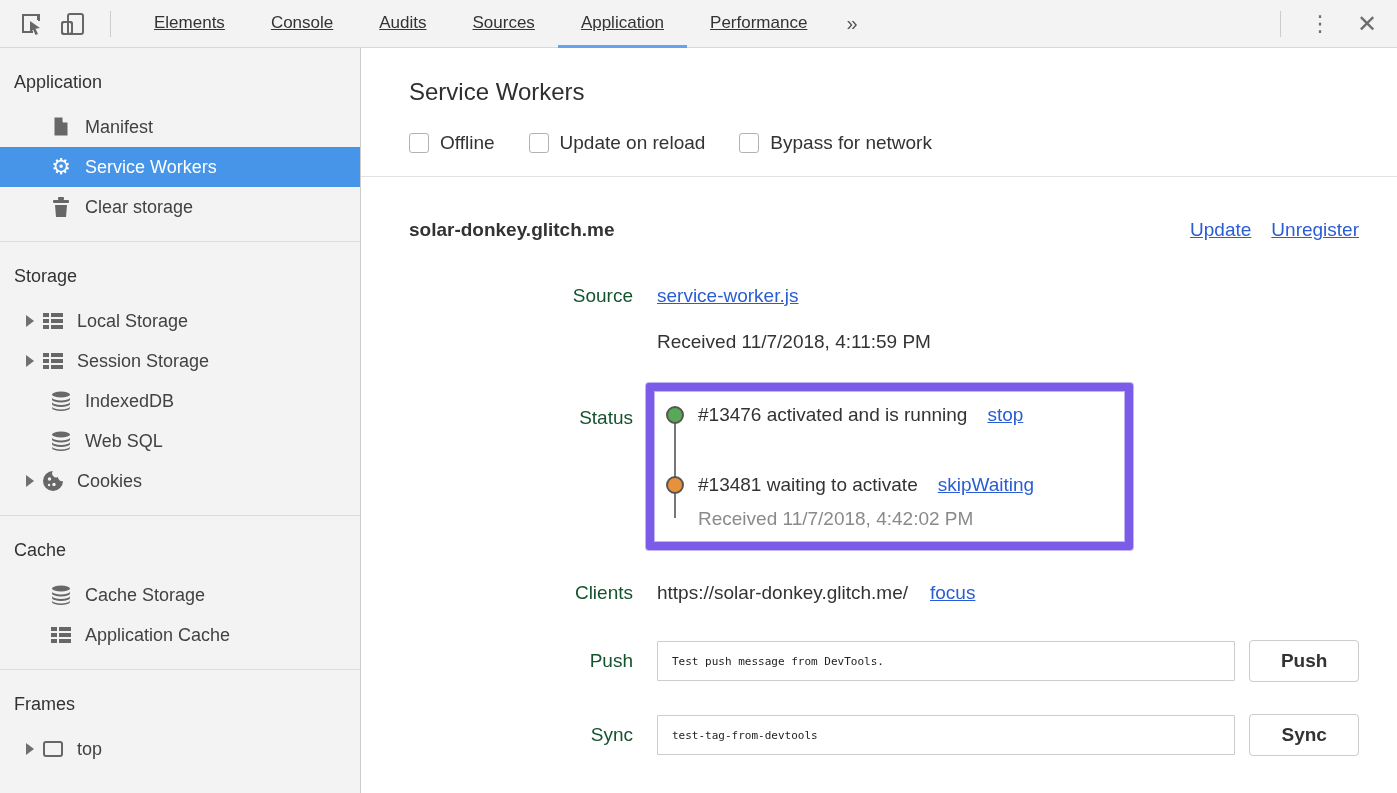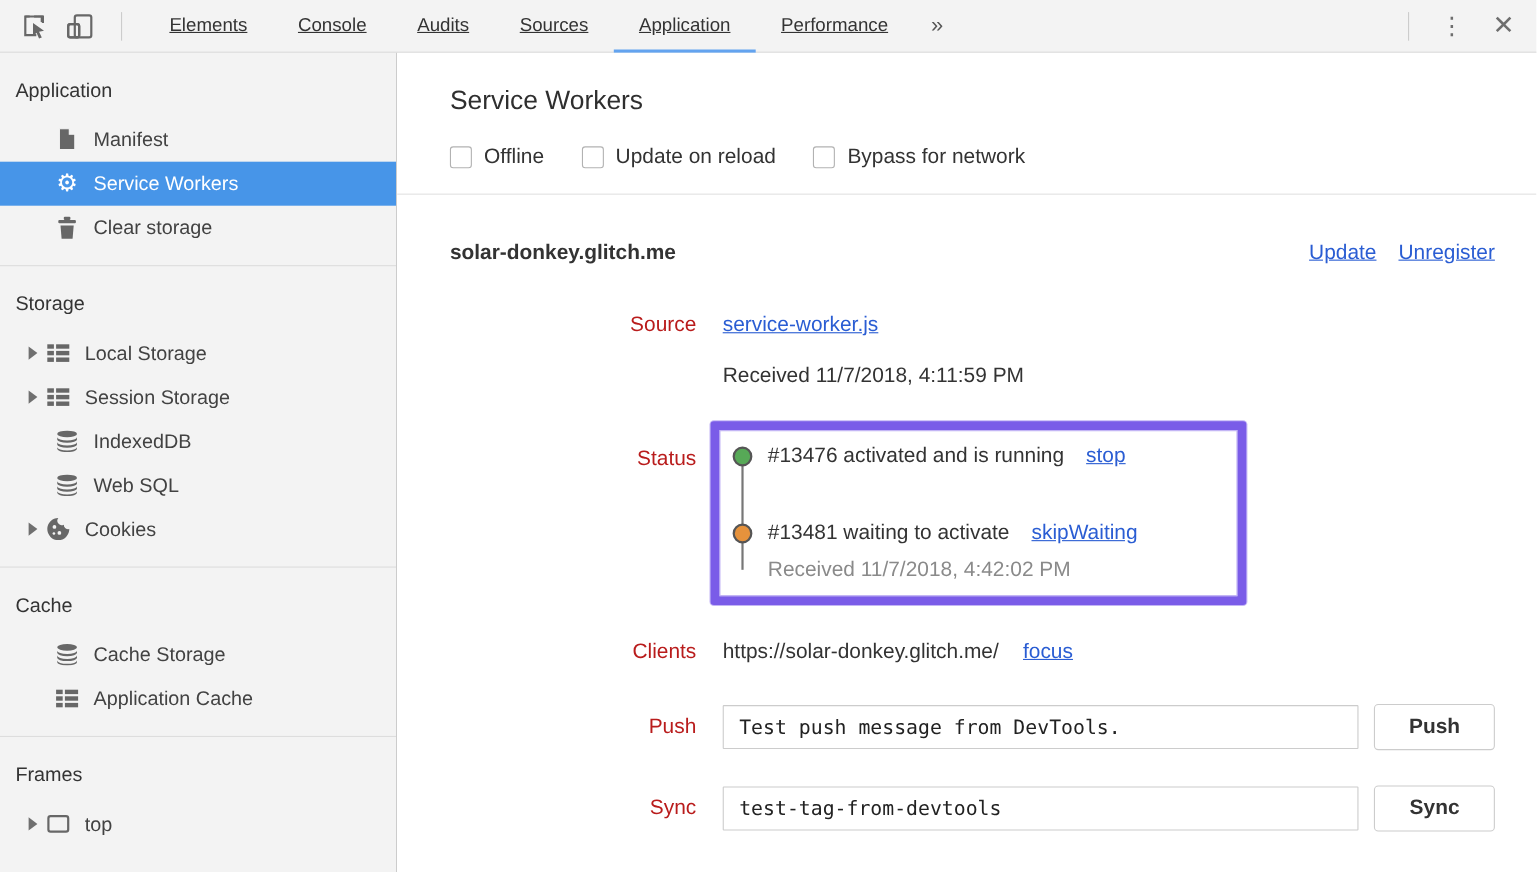--- a/index.html
+++ b/index.html
@@ -48,21 +48,21 @@
   .checkbox-row { display:flex; align-items:center; margin-top:26px; font-size:19px; color:#333; }
   .cb-group { display:flex; align-items:center; margin-right:34px; cursor:pointer; }
   .checkbox { width:20px; height:20px; border:1px solid #b2b2b2; border-radius:3px; background:#fff; margin-right:11px; flex-shrink:0; }
   .hdivider { height:1px; background:#e2e2e2; margin-top:22px; }
   .worker-header { display:flex; align-items:baseline; margin-top:42px; }
   .origin { font-size:19px; font-weight:700; color:#333; }
   .hspacer { flex:1; }
   a.dt-link { color:#2a5dd3; text-decoration:underline; cursor:pointer; font-size:19px; }
   .worker-header a.dt-link { margin-left:20px; }
   .row { display:flex; align-items:baseline; margin-top:0; font-size:19px; }
-  .row-label { width:224px; text-align:right; color:#b91c1c; flex-shrink:0; }
+  .row-label { width:224px; text-align:right; color:#14532d; flex-shrink:0; }
   .row-value { margin-left:24px; color:#333; }
   .row-source { margin-top:44px; }
   .row-received { margin-top:24px;align-items:center; }
   .row-status { margin-top:30px; align-items:flex-start; }
   .row-status .row-label { padding-top:24px; }
   .row-clients { margin-top:32px; }
   .row-push { margin-top:36px; align-items:center; }
   .row-sync { margin-top:32px; align-items:center; }
   .status-box {
     margin-left:13px; width:487px;
@@ -74,21 +74,21 @@
   .tl-line { position:absolute; left:8px; top:18px; width:2px; height:96px; background:#777; }
   .dot { position:absolute; left:0; width:18px; height:18px; border-radius:50%; border:2px solid #555; }
   .dot-active { background:#57a957; top:2px; }
   .dot-waiting { background:#e6923c; top:72px; }
   .tl-row { display:flex; align-items:baseline; }
   .tl-row-2 { margin-top:48px; }
   .tl-row a.dt-link { margin-left:20px; }
   .tl-received { color:#8a8a8a; margin-top:12px; }
   .mono-input {
     width:580px; height:40px; border:1px solid #ccc; background:#fff; border-radius:1px;
-    font-family:"DejaVu Sans Mono", monospace; font-size:18px; color:#222; padding:0 14px; outline:none;
+    font-family:"DejaVu Sans Mono", monospace; font-size:11px; color:#222; padding:0 14px; outline:none;
   }
   .action-btn {
     width:110px; height:42px; margin-left:14px; background:#fff; border:1px solid #ccc;
     border-radius:4px; font-family:"Liberation Sans", sans-serif; font-size:19px; font-weight:700; color:#333; cursor:pointer;
   }
   svg .st { fill:none; stroke:#676767; stroke-width:2; }
   svg .fl { fill:#676767; }
 </style>
 </head>
 <body>

